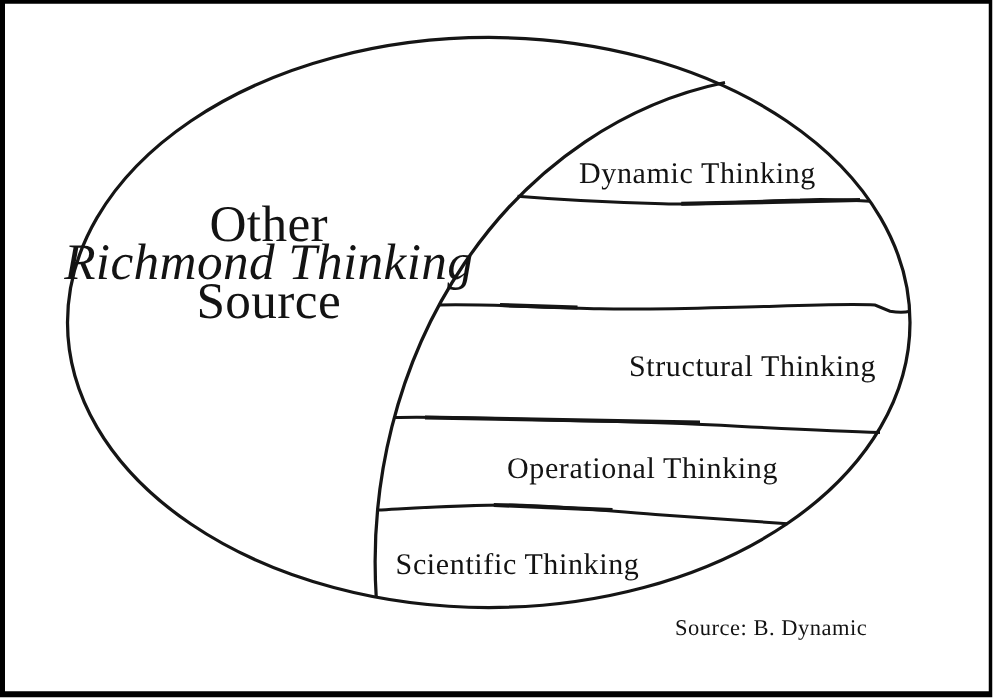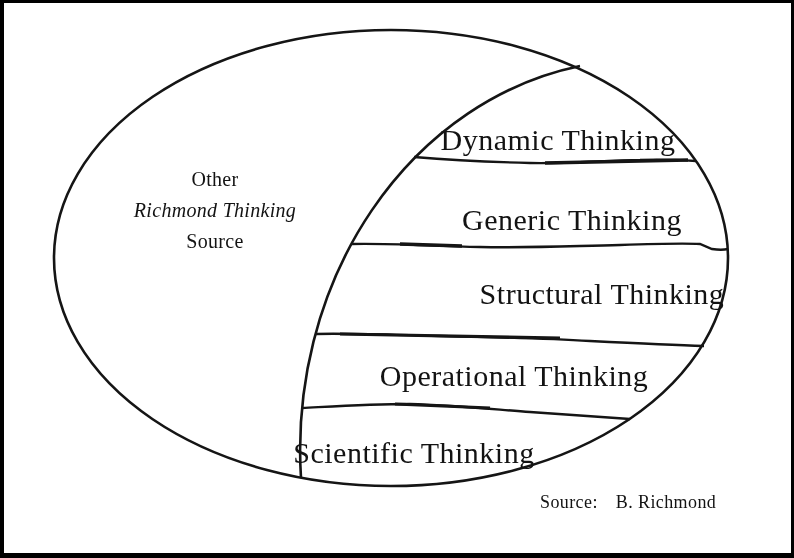--- a/index.html
+++ b/index.html
@@ -27,38 +27,38 @@
     width: 794px;
     height: 558px;
   }
   .lbl {
     position: absolute;
     transform: translate(-50%, -50%);
     white-space: nowrap;
     color: #131313;
   }
   .seg-label {
-    font-size: 30px;
+    font-size: 24px;
     letter-spacing: 0.5px;
   }
   .other-block {
     text-align: center;
-    font-size: 20px;
+    font-size: 41px;
     line-height: 31px;
     letter-spacing: 0.3px;
   }
   .other-block .italic {
     font-style: italic;
   }
   .source-line {
     position: absolute;
     left: 536px;
     top: 489px;
     display: flex;
-    gap: 18px;
+    gap: 5px;
     font-size: 18px;
     letter-spacing: 0.4px;
     color: #131313;
   }
   
   .pos-other       { left: 211px; top: 207px; }
   .pos-dynamic     { left: 554px; top: 137px; }
   .pos-generic     { left: 568px; top: 217px; }
   .pos-structural  { left: 598px; top: 291px; }
   .pos-operational { left: 510px; top: 373px; }
@@ -88,23 +88,22 @@
     <path d="M 395 404 L 490 408" fill="none" stroke="#151515" stroke-width="3.2"></path>
   </svg>
 
   <div class="lbl other-block pos-other">
     <div>Other</div>
     <div class="italic">Richmond Thinking</div>
     <div>Source</div>
   </div>
 
   <div class="lbl seg-label pos-dynamic">Dynamic Thinking</div>
-  <div class="lbl seg-label pos-generic">Generic Thinking</div>
   <div class="lbl seg-label pos-structural">Structural Thinking</div>
   <div class="lbl seg-label pos-operational">Operational Thinking</div>
   <div class="lbl seg-label pos-scientific">Scientific Thinking</div>
 
   <div class="source-line">
     <span>Source:</span>
-    <span>B. Richmond</span>
+    <span>B. Dynamic</span>
   </div>
 
 </div>
 
 </body></html>

